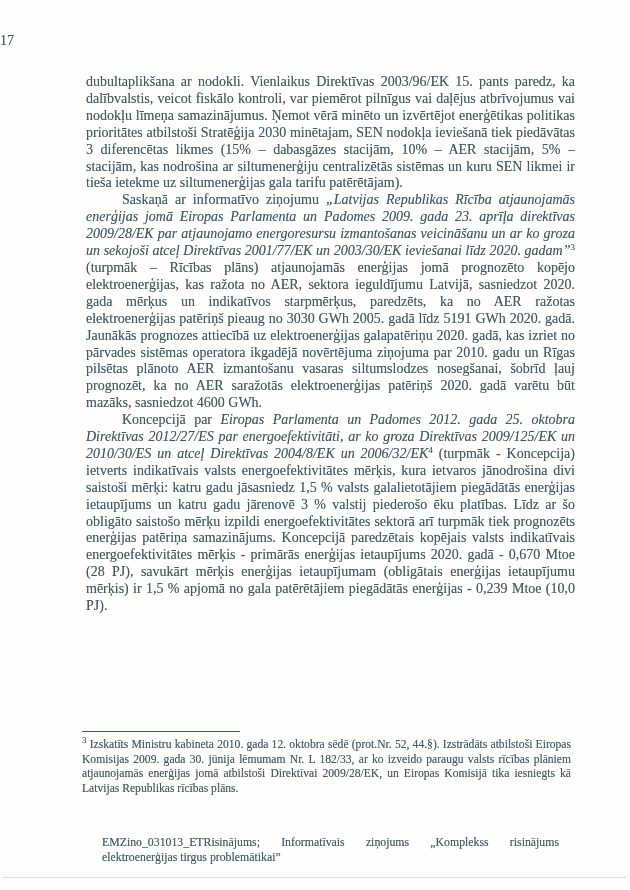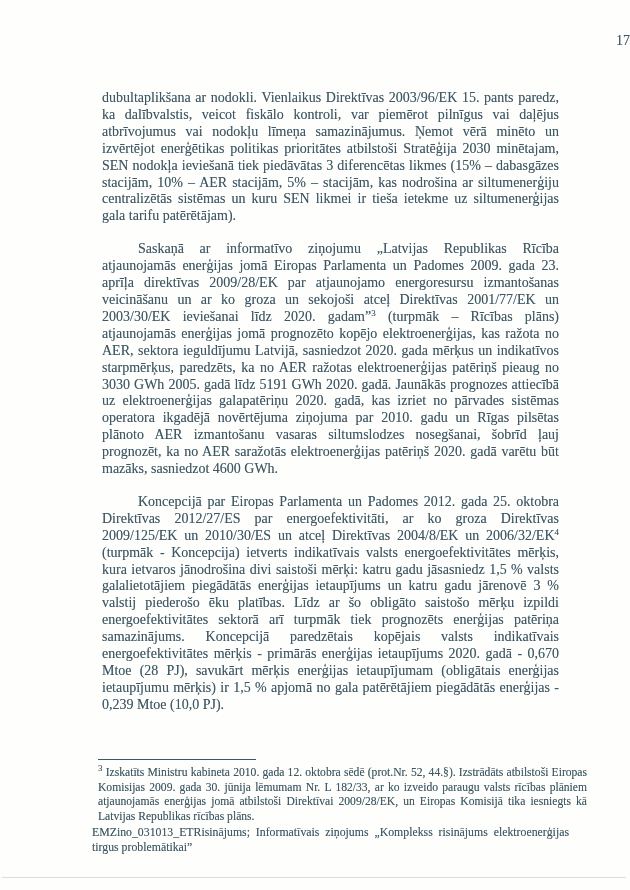--- a/index.html
+++ b/index.html
@@ -11,51 +11,50 @@
     width:630px;height:890px;
     background:var(--paper);
     font-family:"Liberation Serif", serif;
     color:var(--ink);
     position:relative;
     overflow:hidden;
     text-shadow:0 0 .5px rgba(61,87,99,.45);
   }
   .page-number{
     position:absolute;top:33px;left:0;width:630px;
-    text-align:right;font-size:14px;
+    text-align:left;font-size:14px;
   }
   .body-text{
     position:absolute;top:74px;left:86px;width:489px;
     font-size:14px;line-height:16.9px;
     text-align:justify;
     height:650px;overflow:hidden;
   }
-  .body-text p{margin:16px;}
+  .body-text p{margin:0;}
   .body-text p.indent{text-indent:36px;}
-  .i{}
+  .i{font-style:italic;}
   .u{text-decoration:underline;}
   sup{font-size:9px;line-height:0;vertical-align:baseline;position:relative;top:-5px;}
   .footnotes{
-    position:absolute;top:728px;left:98px;width:489px;
+    position:absolute;top:728px;left:82px;width:489px;
     font-size:11.6px;line-height:14.7px;
     text-align:justify;
     background:var(--paper);
-    margin-top:28px;
   }
   .fn-rule{
     width:158px;height:0;border-top:1.5px solid var(--ink);
     margin:3px 0 6px 0;
   }
   .footnotes p{margin:0;}
   .footer{
     position:absolute;top:819px;left:86px;width:489px;
     font-size:11.8px;line-height:15px;
     text-align:justify;
   }
-  .footer p{margin:6px;}
+  .footer p{margin:16px;}
   .scan-line{
     position:absolute;top:877px;left:2px;width:624px;height:0;
     border-top:1.5px solid rgba(100,110,112,.22);
   }
 </style>
 </head>
 <body>
 
 <div class="page-number">17</div>
 

